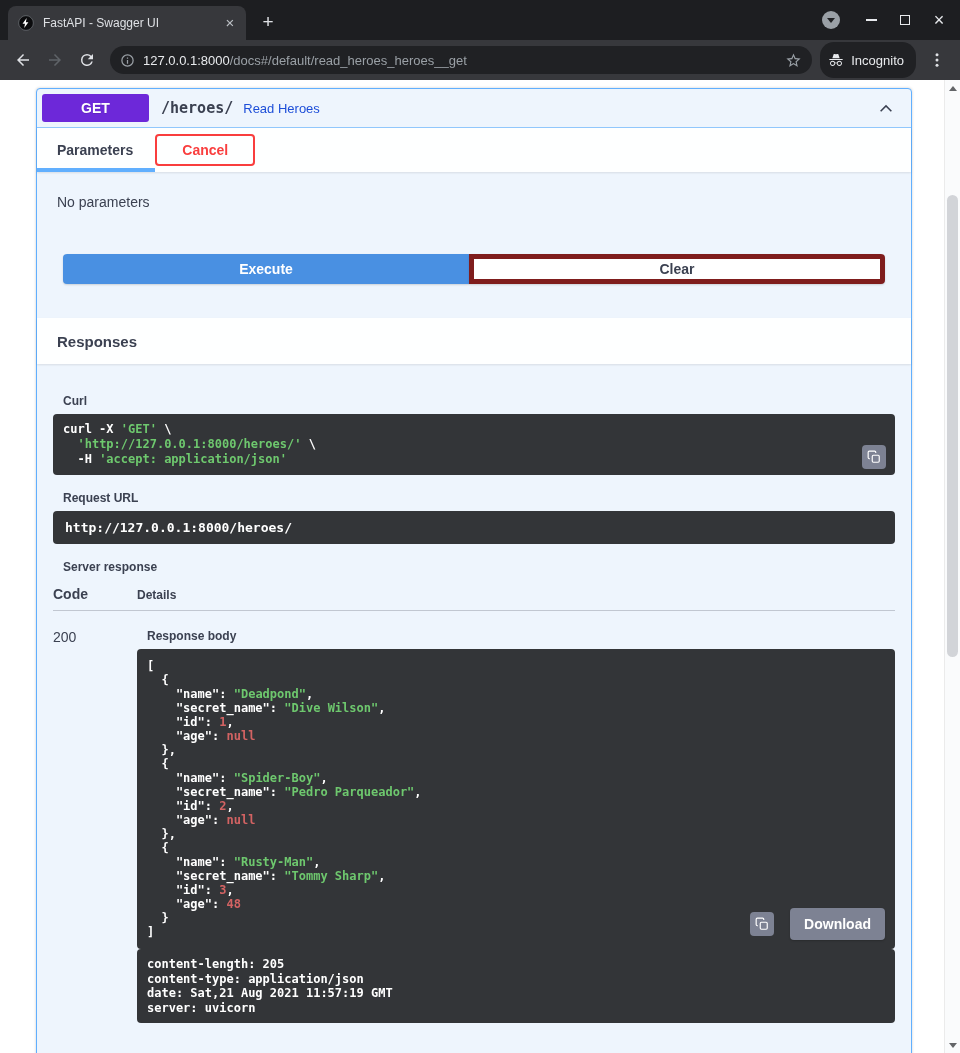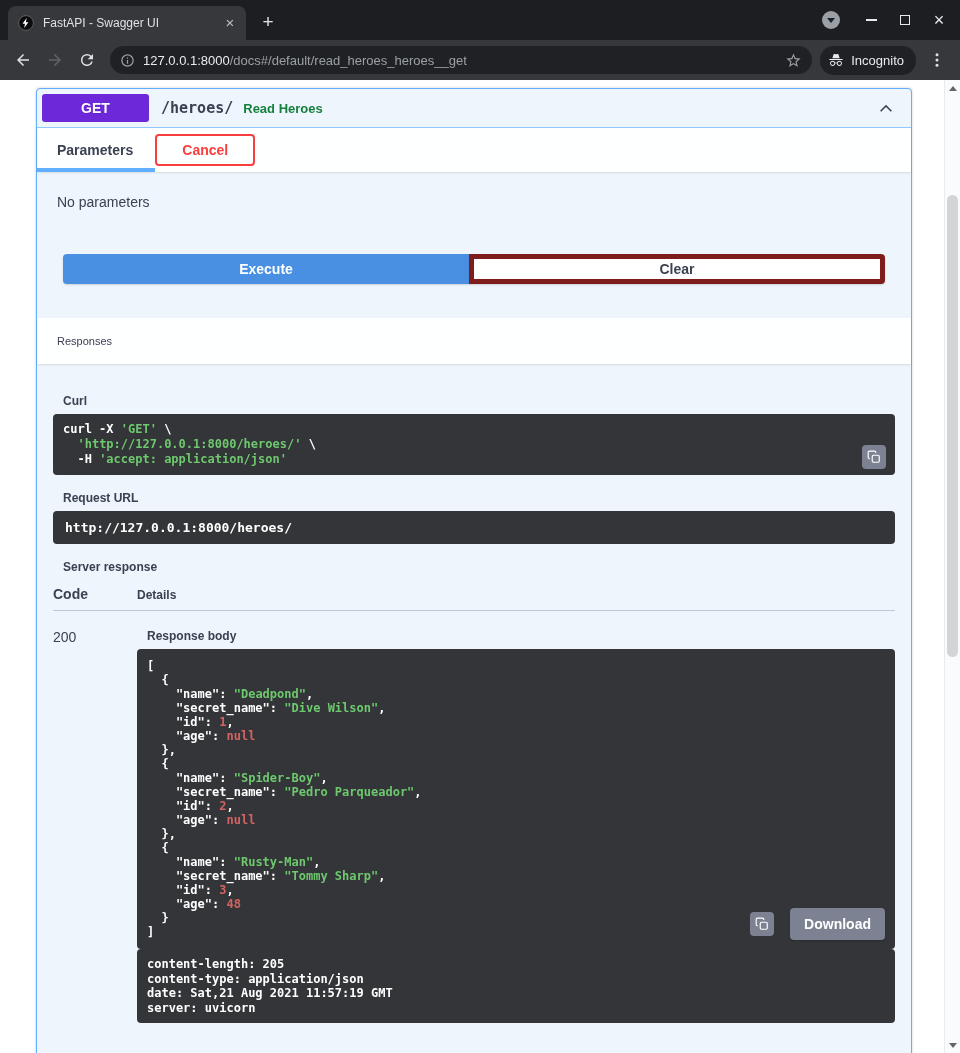--- a/index.html
+++ b/index.html
@@ -29,36 +29,36 @@
 
   .toolbar { height:40px; background:#37383c; display:flex; align-items:center; padding:0 8px; gap:2px; flex:0 0 auto; }
   .nav-btn { width:30px; height:30px; display:flex; align-items:center; justify-content:center; border-radius:50%; cursor:pointer; flex:0 0 auto; }
   .nav-btn svg { width:18px; height:18px; fill:#dfe1e5; }
   .nav-btn.disabled svg { fill:#5f6368; }
   .urlbar { flex:1; height:28px; background:#202124; border-radius:14px; display:flex; align-items:center;
             padding:0 10px; gap:8px; margin:0 6px; min-width:0; cursor:text; }
   .urlbar svg { width:15px; height:15px; fill:#9aa0a6; flex:0 0 auto; }
   .url-text { flex:1; font-size:13px; color:#9aa0a6; white-space:nowrap; overflow:hidden; }
   .url-host { color:#e8eaed; }
-  .incognito-chip { height:29px; background:#202124; border-radius:14px; display:flex; align-items:center;
+  .incognito-chip { height:36px; background:#202124; border-radius:14px; display:flex; align-items:center;
                     gap:7px; padding:0 12px 0 8px; color:#e8eaed; font-size:13px; margin-right:4px; flex:0 0 auto; }
   .incognito-chip svg { width:16px; height:16px; fill:#e8eaed; }
 
   
   .page { flex:1; background:#fff; position:relative; overflow:hidden; }
   .page-inner { position:absolute; top:8px; left:36px; width:876px; }
 
   .opblock { border:1px solid #61affe; border-radius:4px; background:#eef5fd;
              box-shadow:0 0 3px rgba(0,0,0,.19); padding-bottom:24px; }
   .opblock-header { display:flex; align-items:center; padding:5px; gap:0;
                     border-bottom:1px solid rgba(97,175,254,.65); cursor:pointer; }
   .method-badge { background:#6d28d9; color:#fff; font-weight:bold; font-size:14px; border-radius:3px;
                   min-width:107px; text-align:center; padding:6px 0; text-shadow:0 1px 0 rgba(0,0,0,.1); }
   .op-path { font-family:"DejaVu Sans Mono", monospace; font-size:15px; font-weight:bold; color:#3b4151; padding:0 10px 0 12px; }
-  .op-summary { font-size:13px; color:#15803d;font-weight:bold; }
+  .op-summary { font-size:13px; color:#1d4ed8; }
   .op-chevron { margin-left:auto; padding-right:12px; display:flex; }
 
   .section-header { background:rgba(255,255,255,.92); box-shadow:0 1px 2px rgba(0,0,0,.1);
                     display:flex; align-items:center; justify-content:flex-start; padding:0 20px; min-height:44px; }
   .param-tab { color:#3b4151; font-size:14px; font-weight:bold; align-self:stretch; display:flex;
                align-items:center; border-bottom:4px solid #61affe; padding:4px 22px 0 20px;
                margin-left:-20px; cursor:pointer; }
   .cancel-btn { border:2px solid #f93e3e; color:#f93e3e; background:transparent; font-weight:bold;
                 font-size:14px; border-radius:4px; padding:6px 25px; cursor:pointer;
                 font-family:"Liberation Sans", sans-serif; }
@@ -66,21 +66,21 @@
 
   .execute-row { display:flex; padding:0 26px 34px; }
   .execute-btn { flex:1; background:#4990e2; color:#fff; font-weight:bold; font-size:14px; border:none;
                  border-radius:4px 0 0 4px; height:30px; cursor:pointer; font-family:"Liberation Sans", sans-serif;
                  box-shadow:0 1px 2px rgba(0,0,0,.15); }
   .clear-btn { flex:1; background:#fff; color:#3b4151; font-weight:bold; font-size:14px;
                border:5px solid #7f1d1d; border-radius:0 4px 4px 0; height:30px; cursor:pointer;
                font-family:"Liberation Sans", sans-serif; box-shadow:0 1px 2px rgba(0,0,0,.15); }
 
   .responses-header { min-height:46px; }
-  .responses-title { font-size:11px; font-weight:normal; color:#3b4151; }
+  .responses-title { font-size:15px; font-weight:bold; color:#3b4151; }
   .responses-inner { padding:16px 16px 10px; }
 
   .sub-label { font-size:12px; font-weight:bold; color:#3b4151; margin:16px 10px 6px; }
   .sub-label.first { margin-top:14px; }
   .sub-label.tight { margin-top:0; }
 
   .code-block { background:#333538; border-radius:4px; font-family:"DejaVu Sans Mono", monospace;
                 font-size:12px; font-weight:bold; color:#fff; padding:8px 10px; position:relative; }
   .code-lines div, .code-block > div.line { white-space:pre; }
   .curl-lines div { line-height:15px; white-space:pre; }

